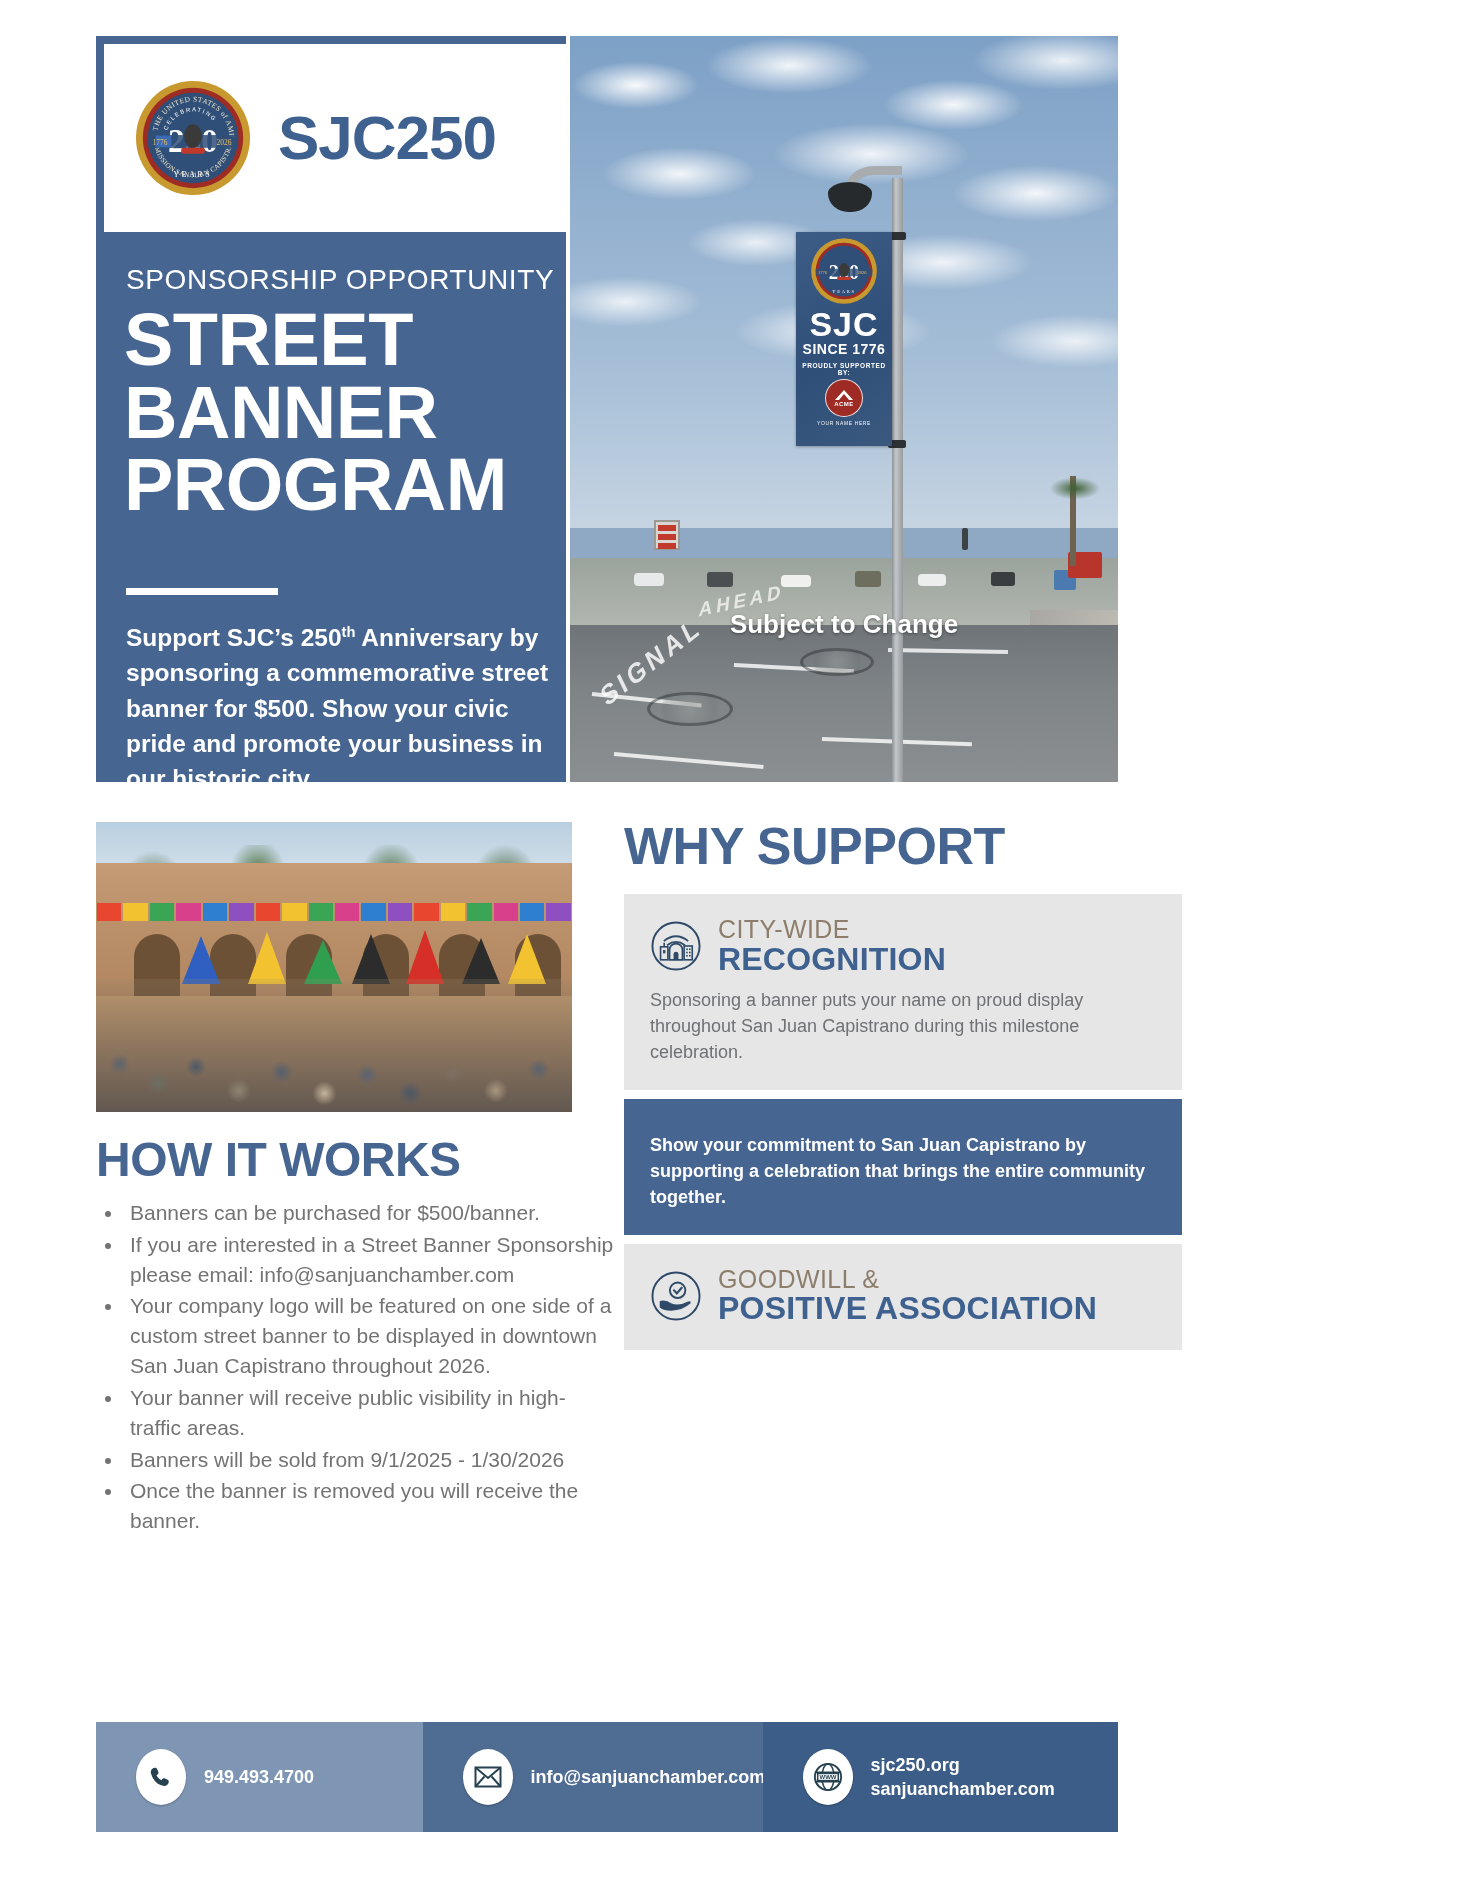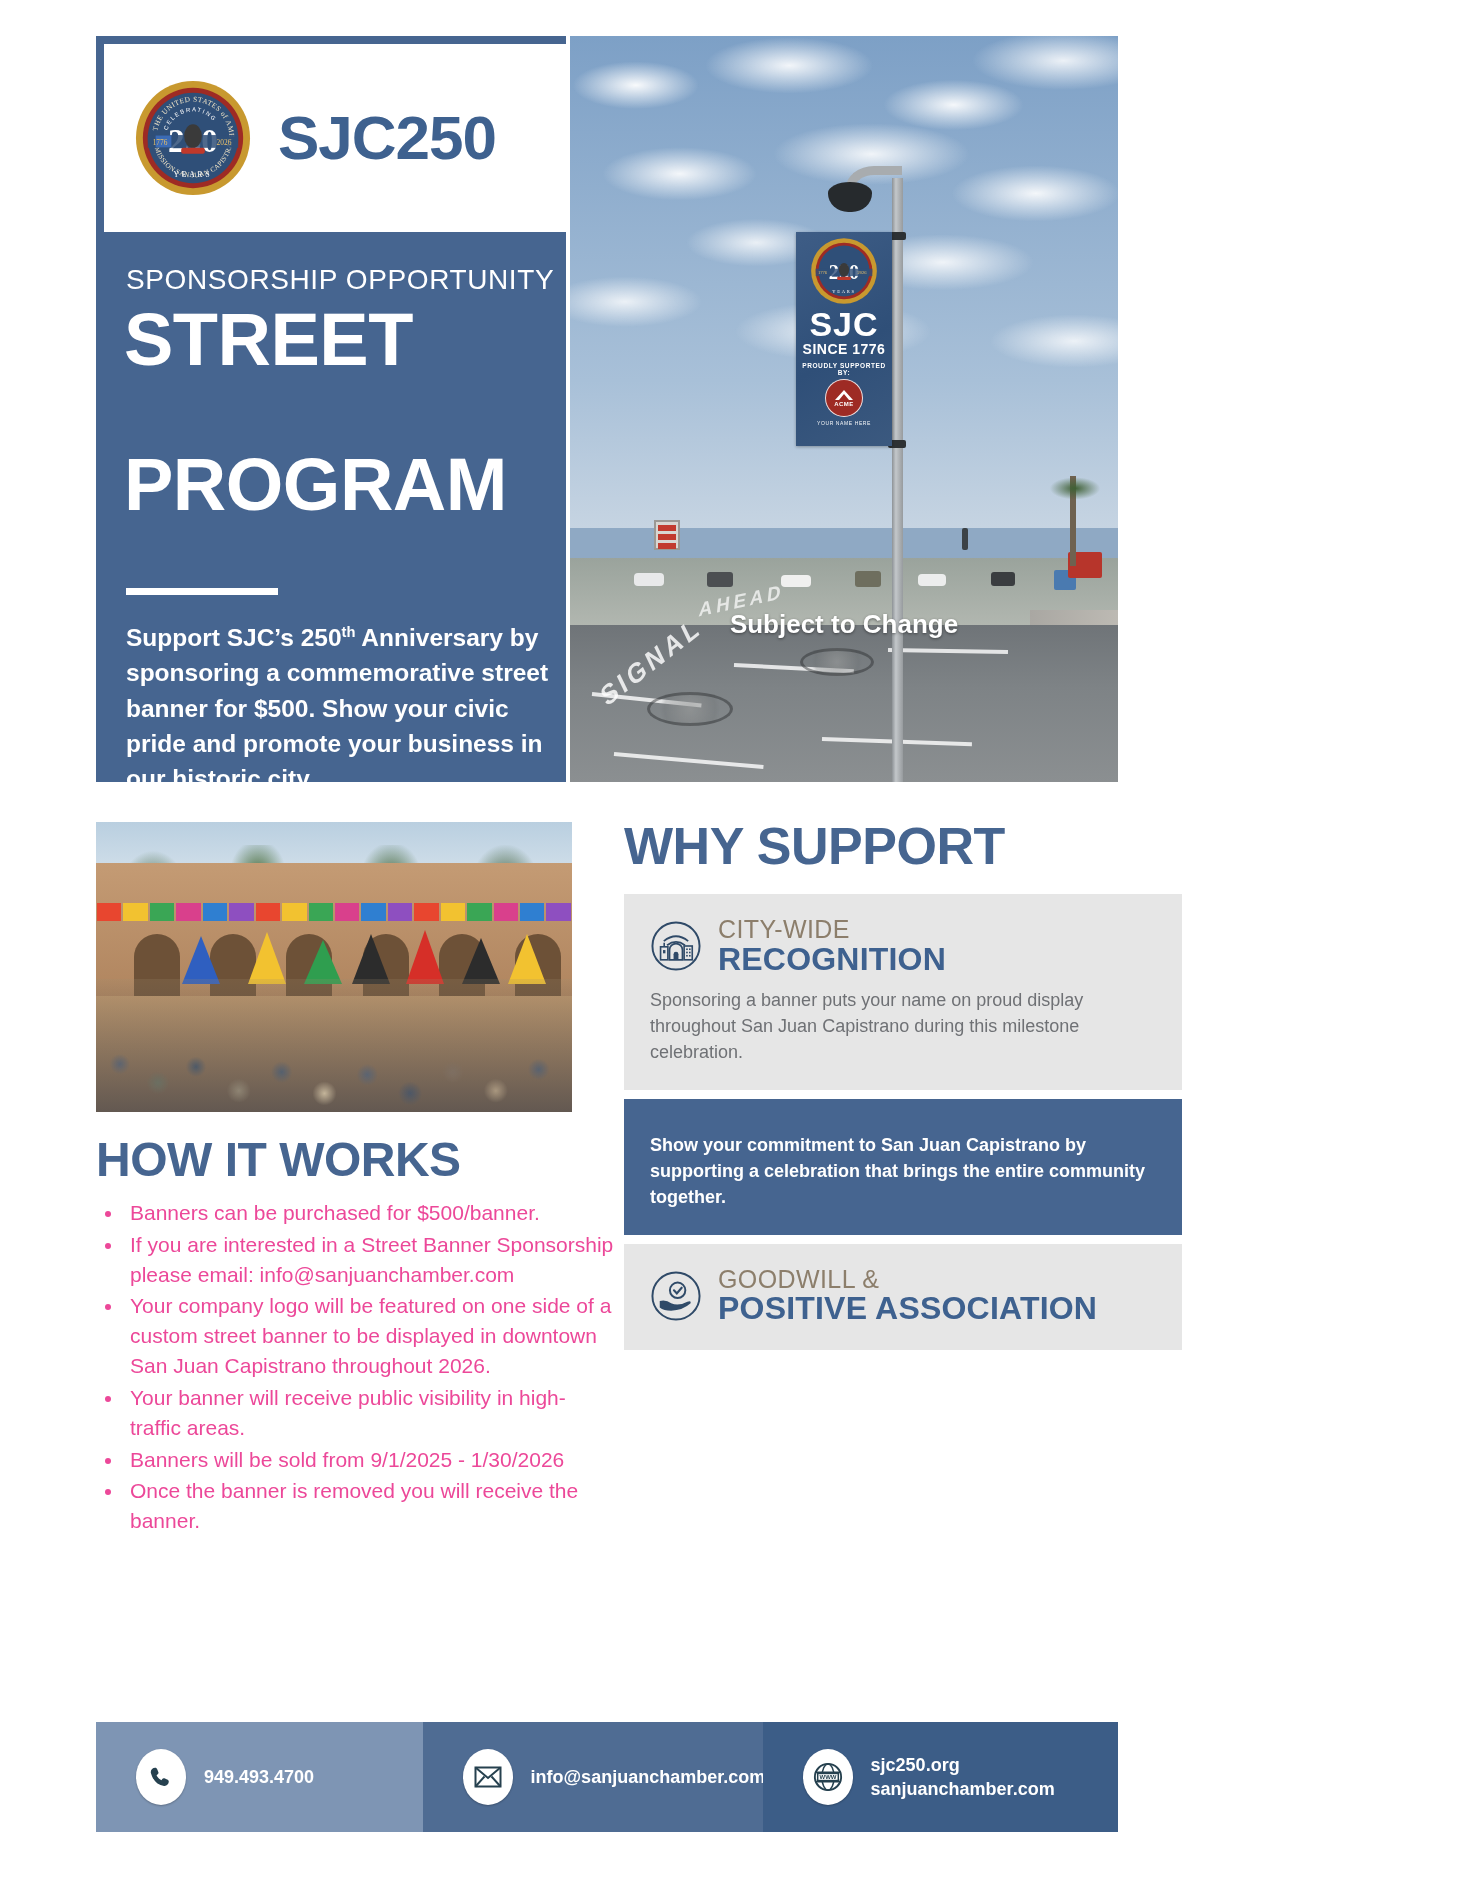--- a/index.html
+++ b/index.html
@@ -213,21 +213,21 @@
     position:absolute; bottom:44%;
     width:0; height:0; border-left:19px solid transparent; border-right:19px solid transparent;
   }
 
   .h2 {
     font-size: 48px; font-weight: bold; color: #466590; letter-spacing: -0.5px;
   }
   .how-head { position: absolute; left: 96px; top: 1132px; }
   .how-list {
     position: absolute; left: 96px; top: 1198px; width: 520px;
-    font-size: 21px; line-height: 1.42; color: #ec4899;
+    font-size: 21px; line-height: 1.42; color: #737373;
   }
   .how-list li { margin-bottom: 2px; margin-left: 28px; padding-left: 6px; }
 
   
   .why-head { position: absolute; left: 624px; top: 816px; font-size: 52px; }
   .cards { position: absolute; left: 624px; top: 894px; width: 558px; }
   .card { padding: 22px 28px 24px 26px; margin-bottom: 9px; }
   .card.grey { background: #e6e6e6; }
   .card.blue { background: #466590; }
   .card-top { display: flex; align-items: center; gap: 16px; }
@@ -292,21 +292,21 @@
         <rect x="48" y="70" width="24" height="6" rx="2" fill="#c0392b"></rect>
         <text x="60" y="100" text-anchor="middle" font-size="7.6" fill="#ffffff" letter-spacing="3" font-family="Liberation Serif, serif">YEARS</text>
       </svg>
       <div class="brand">SJC250</div>
     </div>
 
     <div class="eyebrow">SPONSORSHIP OPPORTUNITY</div>
 
     <h1 class="bigtitle">
       <span>STREET</span><br>
-      <br>
+      <span>BANNER</span><br>
       <span>PROGRAM</span>
     </h1>
 
     <div class="rule"></div>
 
     <p class="lede"><span>Support SJC’s 250</span><sup>th</sup><span> Anniversary by sponsoring a commemorative street banner for $500. Show your civic pride and promote your business in our historic city.</span></p>
   </div>
 
   <div class="hero-photo">
     <div class="sky"></div>

